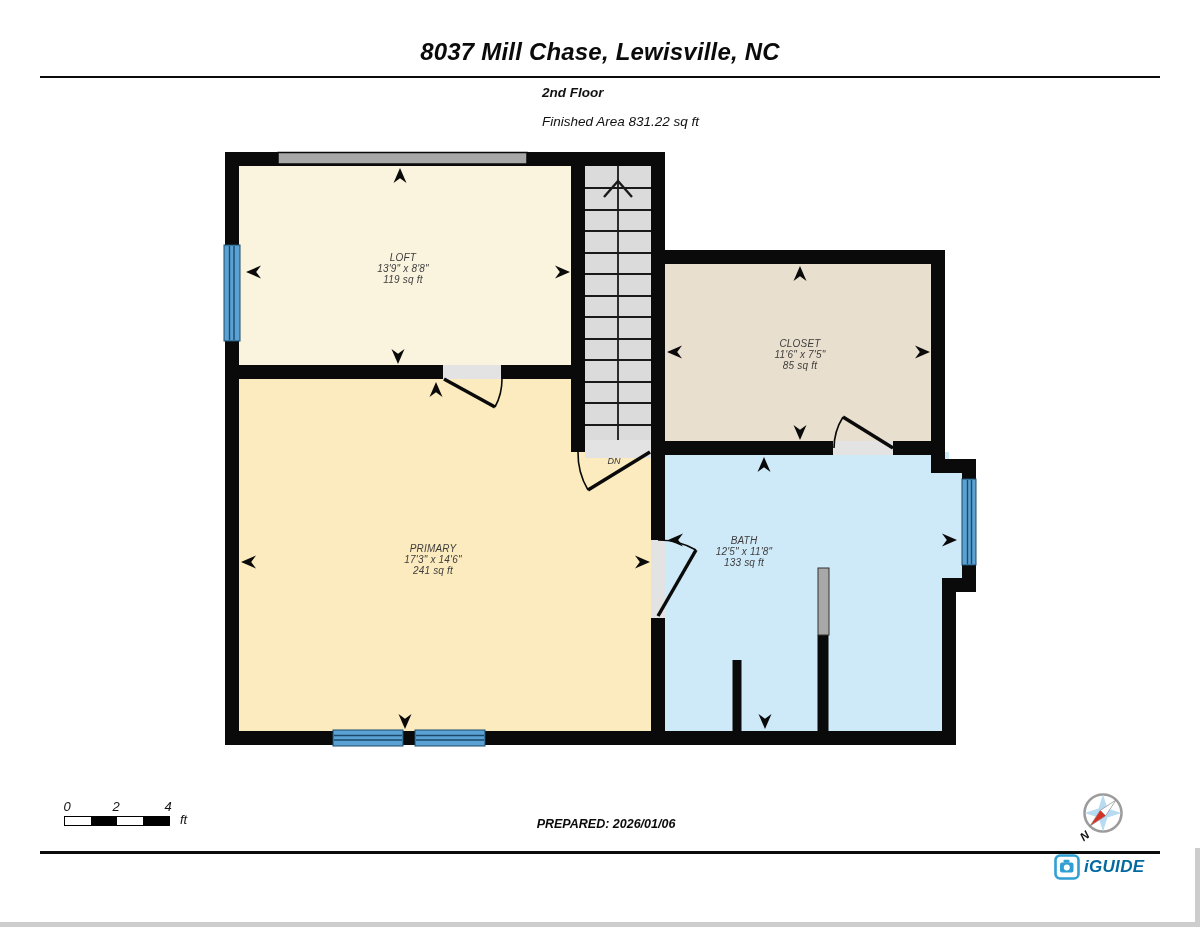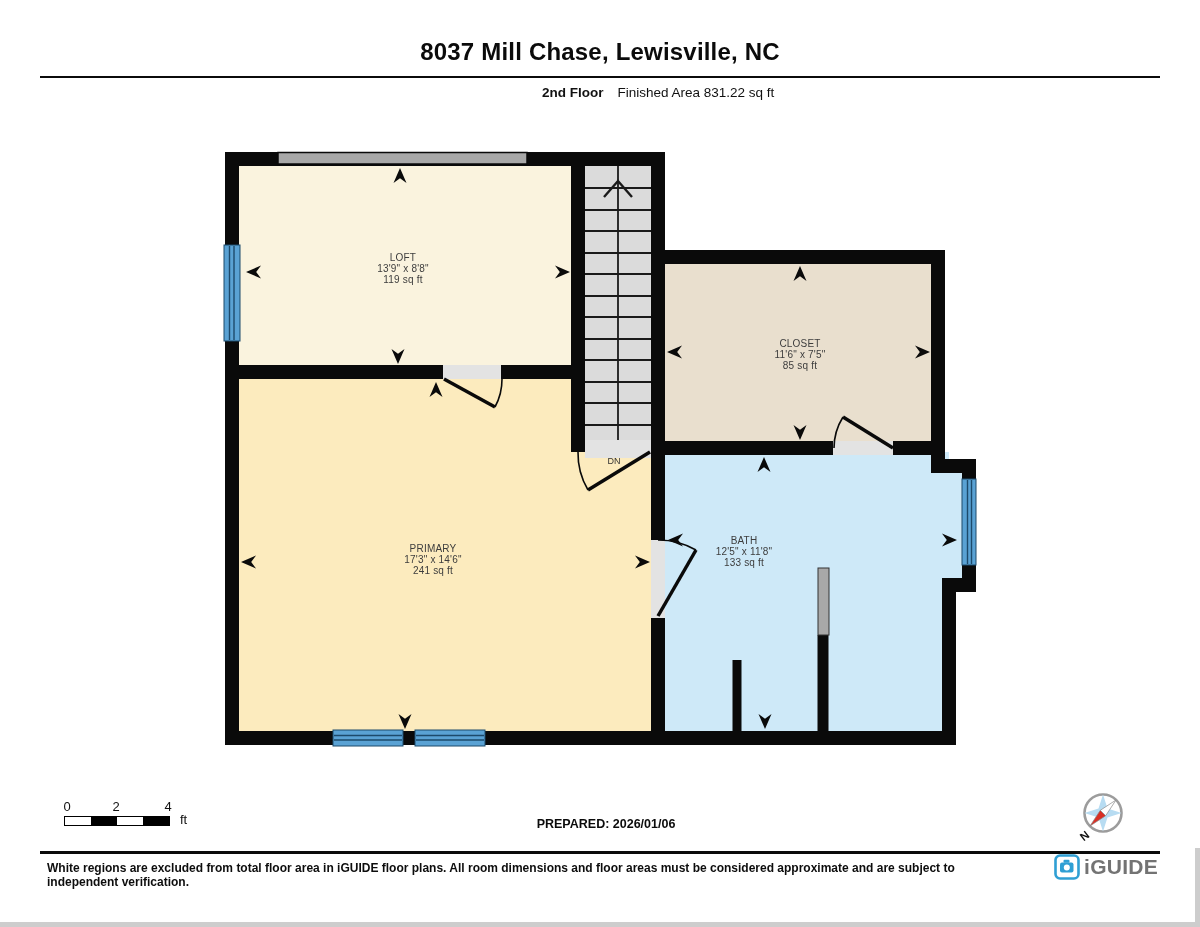--- a/index.html
+++ b/index.html
@@ -1,41 +1,41 @@
 <!DOCTYPE html>
 <html><head>
 <meta charset="utf-8">
 <style>
   html,body{margin:0;padding:0;width:1200px;height:927px;background:#ffffff;
     font-family:"Liberation Sans",sans-serif;overflow:hidden;position:relative;}
-  .sheet{position:absolute;inset:0;background:#fff;}
+  .sheet{position:absolute;inset:0;background:#fff;font-style:italic;}
   .edge-r{position:absolute;right:0;top:848px;bottom:0;width:5px;background:#cdcdcd;}
   .edge-b{position:absolute;left:0;right:0;bottom:0;height:5px;background:#cdcdcd;}
   .title{position:absolute;top:38px;left:0;width:1200px;text-align:center;
     font-size:24px;font-weight:bold;color:#0b0b0b;letter-spacing:.2px;}
   .rule{position:absolute;top:76px;left:40px;width:1120px;height:2px;background:#0b0b0b;}
   .subtitle{position:absolute;top:85px;left:542px;display:flex;gap:14px;align-items:baseline;
-    font-size:13.5px;color:#111;}
+    font-size:13.5px;color:#111;flex-direction:column;}
   .subtitle .floor{font-weight:bold;}
   svg.plan{position:absolute;left:0;top:0;}
   .room-label{font-size:10px;fill:#3d3d3d;letter-spacing:.2px;}
   .dn{font-size:9px;fill:#333;}
   .scale{position:absolute;left:64px;top:799px;width:140px;height:40px;font-size:13px;color:#111;}
   .scale .num{position:absolute;top:0;width:14px;text-align:center;}
   .scale .bar{position:absolute;top:17px;left:0;width:104px;height:8px;border:1.5px solid #000;
     display:flex;}
   .scale .seg{width:26px;height:100%;}
   .scale .ft{position:absolute;left:116px;top:13px;text-align:right;}
   .prepared{position:absolute;top:817px;left:0;width:1200px;text-align:center;
     font-size:12.5px;font-weight:bold;color:#0b0b0b;margin-left:6px;}
   .divider{position:absolute;top:851px;left:40px;width:1120px;height:3px;background:#0b0b0b;}
   .disclaimer{position:absolute;top:861px;left:47px;width:980px;font-size:12px;
     font-weight:bold;color:#0d0d0d;}
   .logo{position:absolute;left:1054px;top:854px;display:flex;align-items:center;gap:4px;}
-  .logo .word{font-size:21px;font-weight:bold;color:#737373;letter-spacing:.3px;}
+  .logo .word{font-size:17px;font-weight:bold;color:#0369a1;letter-spacing:.3px;}
 </style>
 </head>
 <body>
 
 <div class="sheet">
 
   <div class="title">8037 Mill Chase, Lewisville, NC</div>
   <div class="rule"></div>
   <div class="subtitle">
     <span class="floor">2nd Floor</span>
@@ -189,21 +189,20 @@
       <div class="seg" style="background:#fff"></div>
       <div class="seg" style="background:#000"></div>
     </div>
     <span class="ft">ft</span>
   </div>
 
   <div class="prepared">PREPARED: 2026/01/06</div>
 
   <div class="divider"></div>
 
-  <div class="disclaimer">White regions are excluded from total floor area in iGUIDE floor plans. All room dimensions and floor areas must be considered approximate and are subject to independent verification.</div>
 
   <div class="logo">
     <svg width="26" height="26" viewBox="0 0 26 26">
       <rect x="1.5" y="1.5" width="23" height="23" rx="4.5" fill="#fff" stroke="#2f9fd4" stroke-width="2.6"></rect>
       <rect x="9.5" y="5.8" width="6" height="3" rx="1" fill="#2f9fd4"></rect>
       <rect x="6" y="8.5" width="13.5" height="10" rx="2" fill="#2f9fd4"></rect>
       <circle cx="12.8" cy="13.5" r="3" fill="#fff"></circle>
     </svg>
     <span class="word">iGUIDE</span>
   </div>

